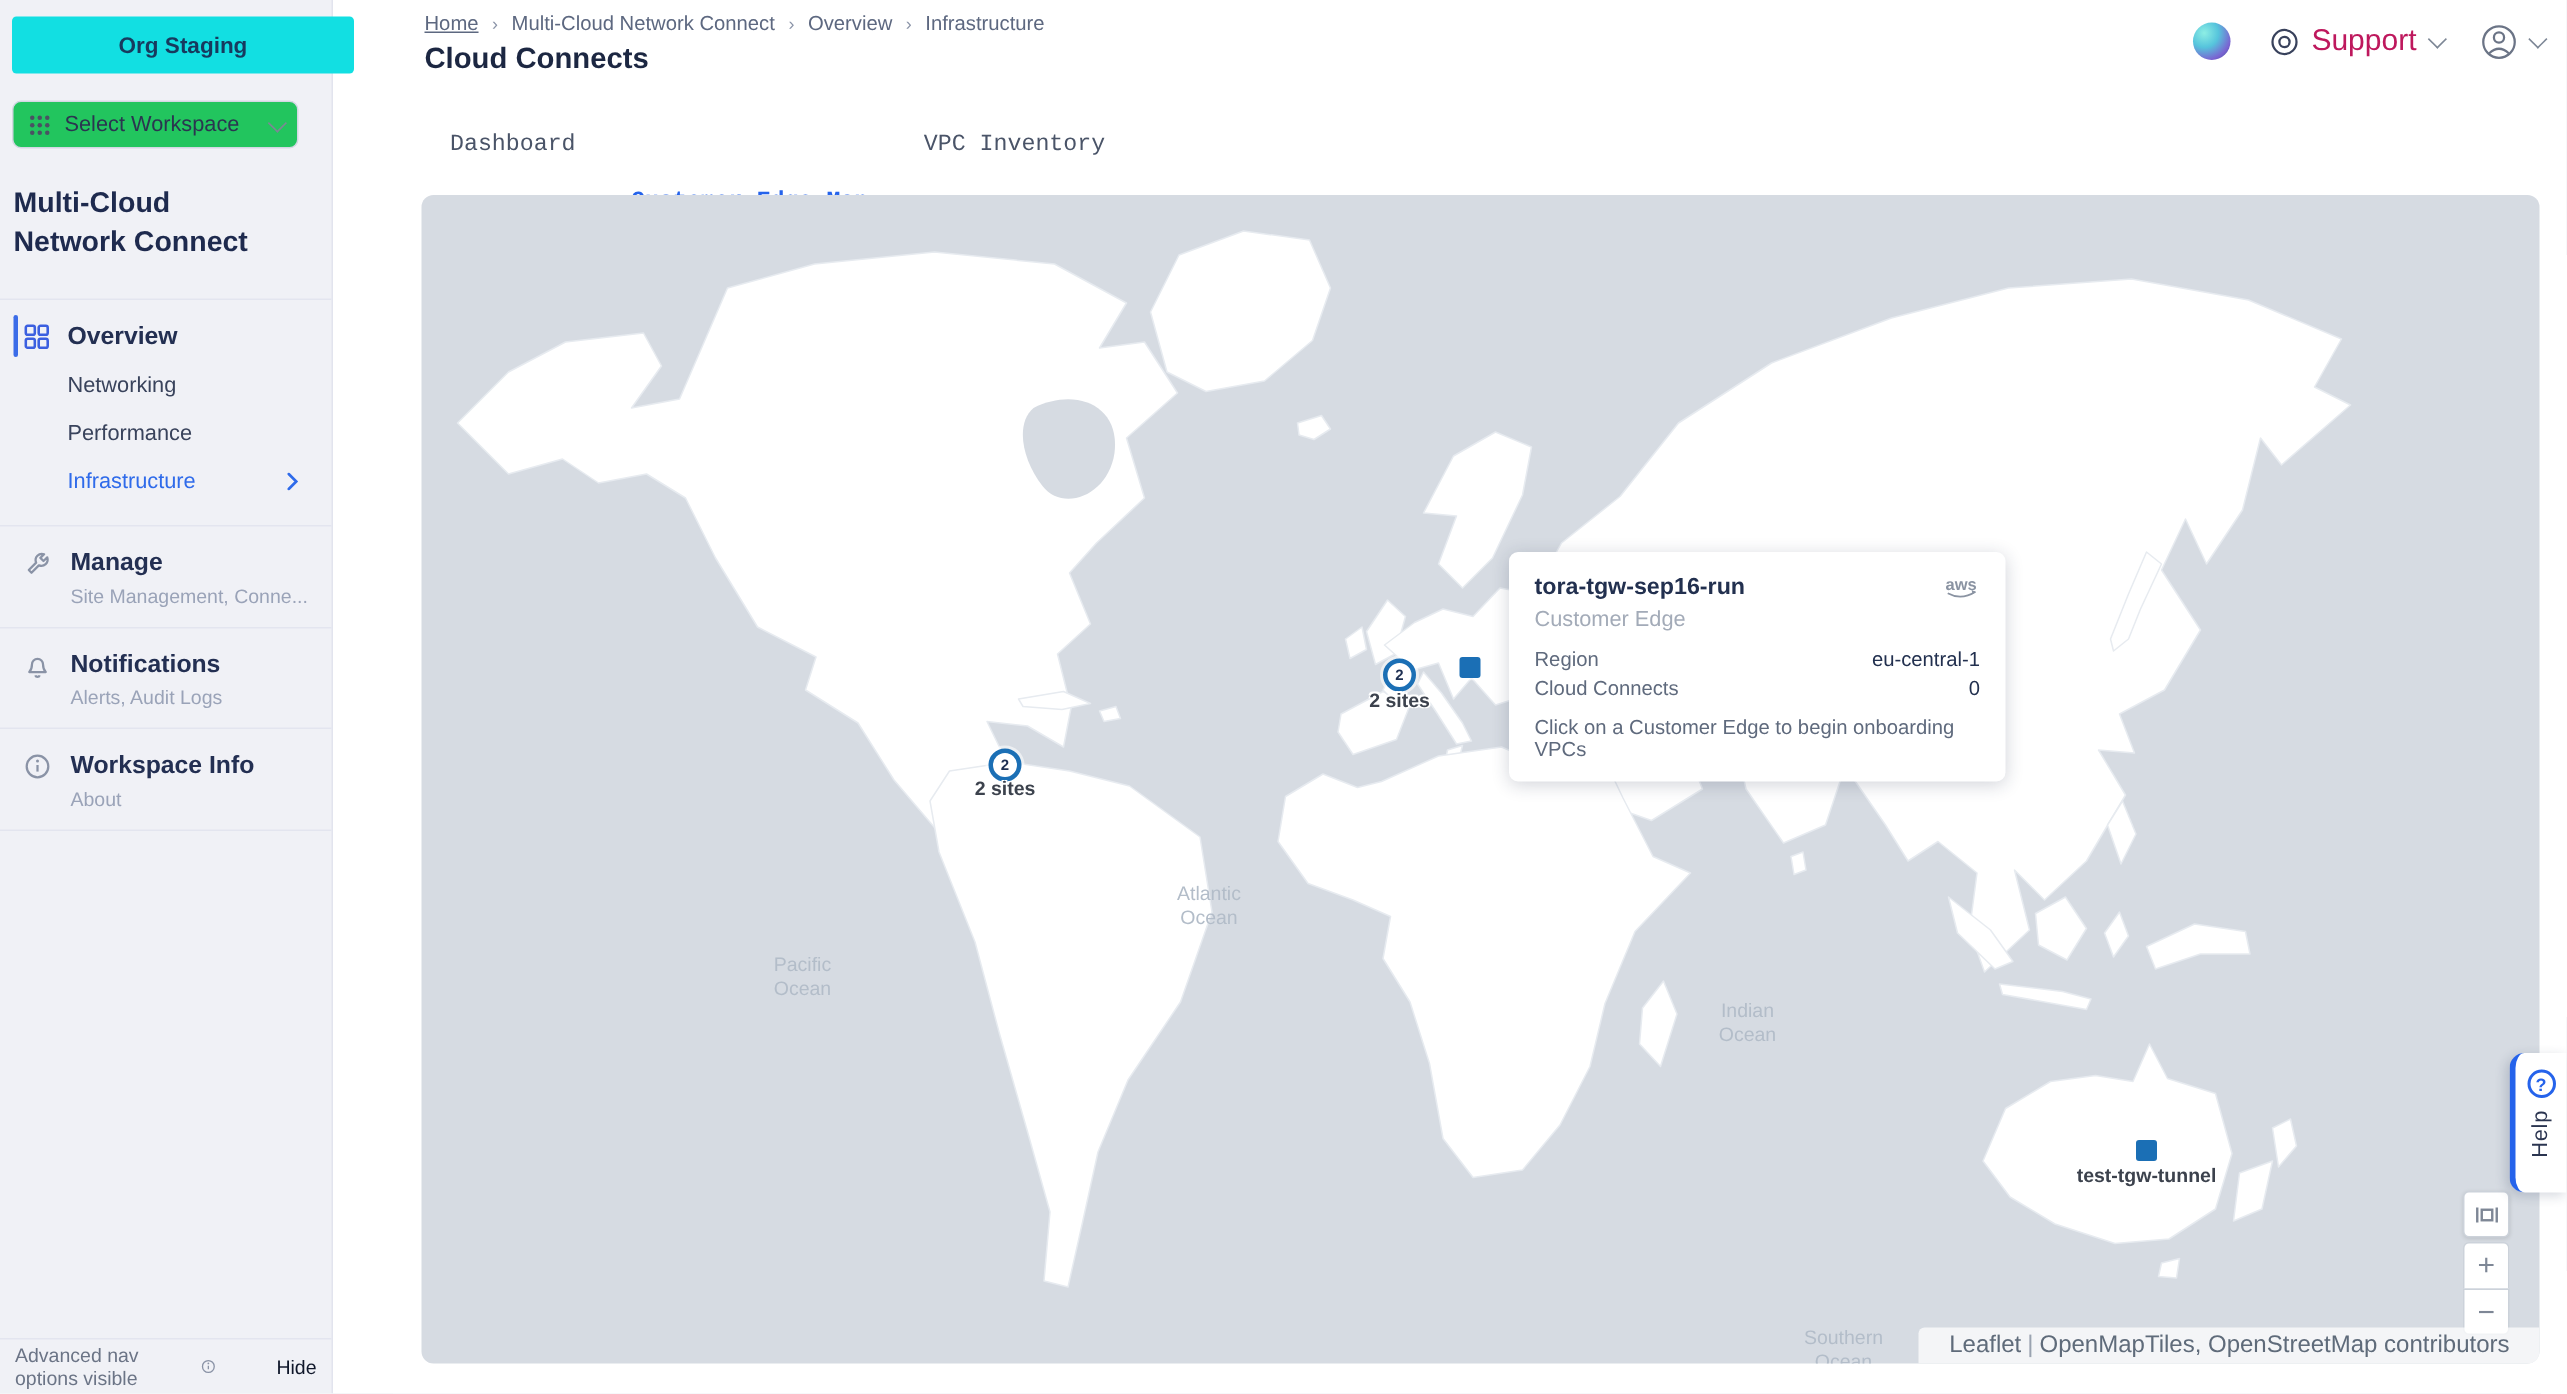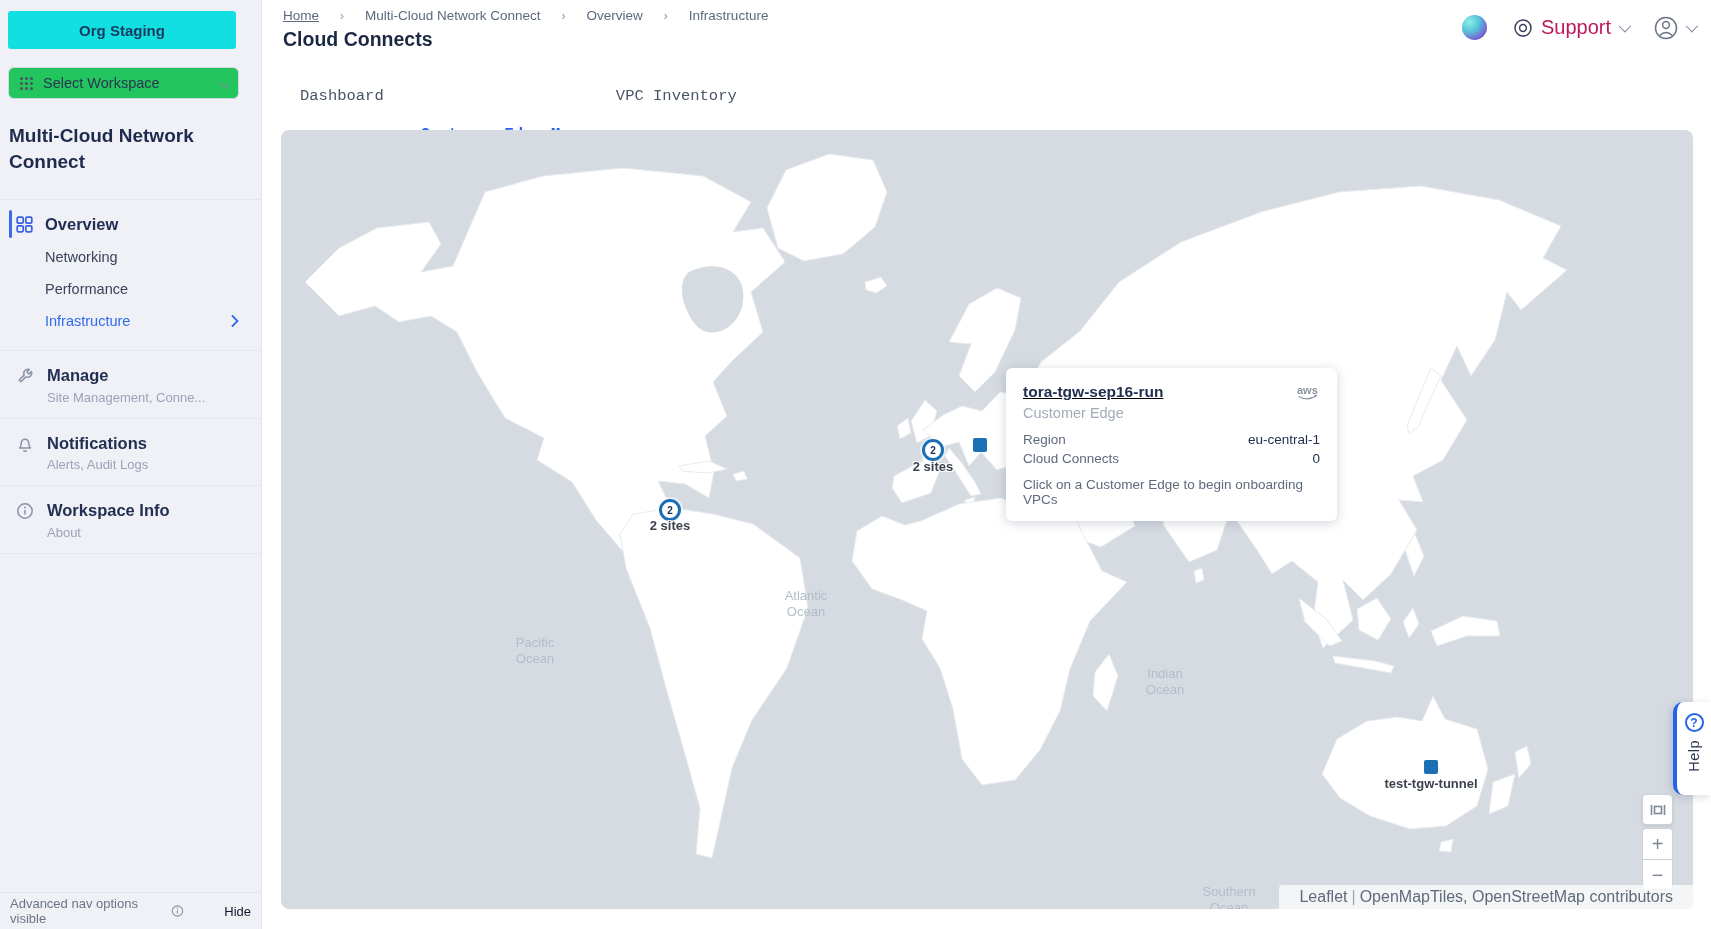--- a/index.html
+++ b/index.html
@@ -1,21 +1,21 @@
 <!DOCTYPE html>
 <html><head>
 <meta charset="utf-8">
 <style>
   * { margin:0; padding:0; box-sizing:border-box; }
   html,body { width:1711px; height:929px; overflow:hidden; background:#fff;
     font-family:"Liberation Sans", sans-serif; }
   .viewport { position:relative; width:1711px; height:929px; overflow:hidden; }
 
   
-  .sidebar { position:absolute; left:0; top:0; width:262px; height:100%;
+  .sidebar { position:absolute; left:0; top:0; width:222px; height:100%;
     background:#f0f1f6; border-right:1px solid #e2e4ee; display:flex; flex-direction:column; }
   .org-btn { margin:11px 26px 0 8px; height:38px; background:#12dfe2; border:none;
     border-radius:3px; font-family:inherit; font-size:15px; font-weight:700; color:#173a5e;
     cursor:pointer; width:228px; }
   .ws-select { margin:18px 22px 0 8px; height:32px; background:#22c55e; border:1px solid #d3d7e3;
     border-radius:6px; display:flex; align-items:center; padding:0 10px; gap:9px;
     font-size:14.5px; color:#2b3550; cursor:pointer; }
   .ws-select .spacer { flex:1; }
   .product-title { margin:24px 30px 0 9px; font-size:19px; font-weight:700; color:#1e2a4e;
     line-height:1.35; }
@@ -36,21 +36,21 @@
   .section .t1 { font-size:16.5px; font-weight:700; color:#232f52; line-height:1.3; }
   .section .t2 { font-size:13px; color:#9aa3b8; margin-top:3px; }
   .sb-spacer { flex:1; }
   .sb-footer { border-top:1px solid #e3e5ef; height:37px; display:flex; align-items:center;
     padding:0 10px; gap:7px; font-size:13px; color:#6b7486; }
   .sb-footer .hide { color:#0f172a; cursor:pointer; margin-left:9px;padding-left:24px; }
 
   
   .main { position:absolute; left:262px; top:0; right:0; bottom:0; background:#fff; }
   .breadcrumb { position:absolute; left:21px; top:8px; display:flex; align-items:center;
-    gap:21px; font-size:13.5px; color:#5d6880; }
+    gap:9px; font-size:13.5px; color:#5d6880; }
   .breadcrumb .crumb { cursor:pointer; }
   .breadcrumb .crumb.home { text-decoration:underline; }
   .breadcrumb .sep { color:#8b94a8; font-size:12px; }
   .page-title { position:absolute; left:21px; top:28px; font-size:19.5px; font-weight:700;
     color:#1c2742; }
   .top-right { position:absolute; right:16px; top:15px; display:flex; align-items:center; gap:26px; }
   .logo { width:25px; height:25px; border-radius:50%; cursor:pointer;
     background:radial-gradient(circle at 30% 28%, #8deee4 0%, #56c4dc 38%, #7a64d2 72%, #35508f 100%); }
   .menu-group { display:flex; align-items:center; gap:8px; cursor:pointer; }
   .menu-group .mlabel { font-size:20px; color:#be185d; }
@@ -75,21 +75,21 @@
     text-shadow:1px 1px 0 #fff,-1px -1px 0 #fff,1px -1px 0 #fff,-1px 1px 0 #fff; }
   .cluster { position:absolute; width:22px; height:22px; border-radius:50%; background:#fff;
     border:3px solid #1b6fb5; color:#1d2f52; font-size:10px; font-weight:700;
     display:flex; align-items:center; justify-content:center; cursor:pointer;
     box-shadow:0 0 0 2px rgba(255,255,255,.55); }
   .edge-sq { position:absolute; width:14px; height:14px; background:#1b6fb5; border-radius:2px;
     cursor:pointer; box-shadow:0 0 0 1.5px rgba(255,255,255,.45); }
 
   .tooltip { position:absolute; left:725px; top:238px; width:331px; background:#fff;
     border-radius:6px; box-shadow:0 2px 12px rgba(30,40,70,.2); padding:15px 17px 14px 17px; }
-  .tt-head { display:flex; justify-content:space-between; align-items:flex-end;text-decoration:underline; }
+  .tt-head { display:flex; justify-content:space-between; align-items:flex-start; }
   .tt-title { font-size:15.5px; font-weight:700; color:#22304f; }
   .tt-type { font-size:14.5px; color:#a3abb8; margin-top:4px; }
   .tt-rows { margin-top:11px; }
   .tt-row { display:flex; justify-content:space-between; font-size:13.5px; margin-top:4px; }
   .tt-row .k { color:#5f6a7d; }
   .tt-row .v { color:#22304f; }
   .tt-hint { margin-top:11px; font-size:13.5px; color:#5f6a7d; }
 
   .zoom-controls { position:absolute; right:20px; bottom:19px; width:31px; }
   .zc-btn { width:31px; height:31px; background:#fff; border:1px solid #ccd2da;

